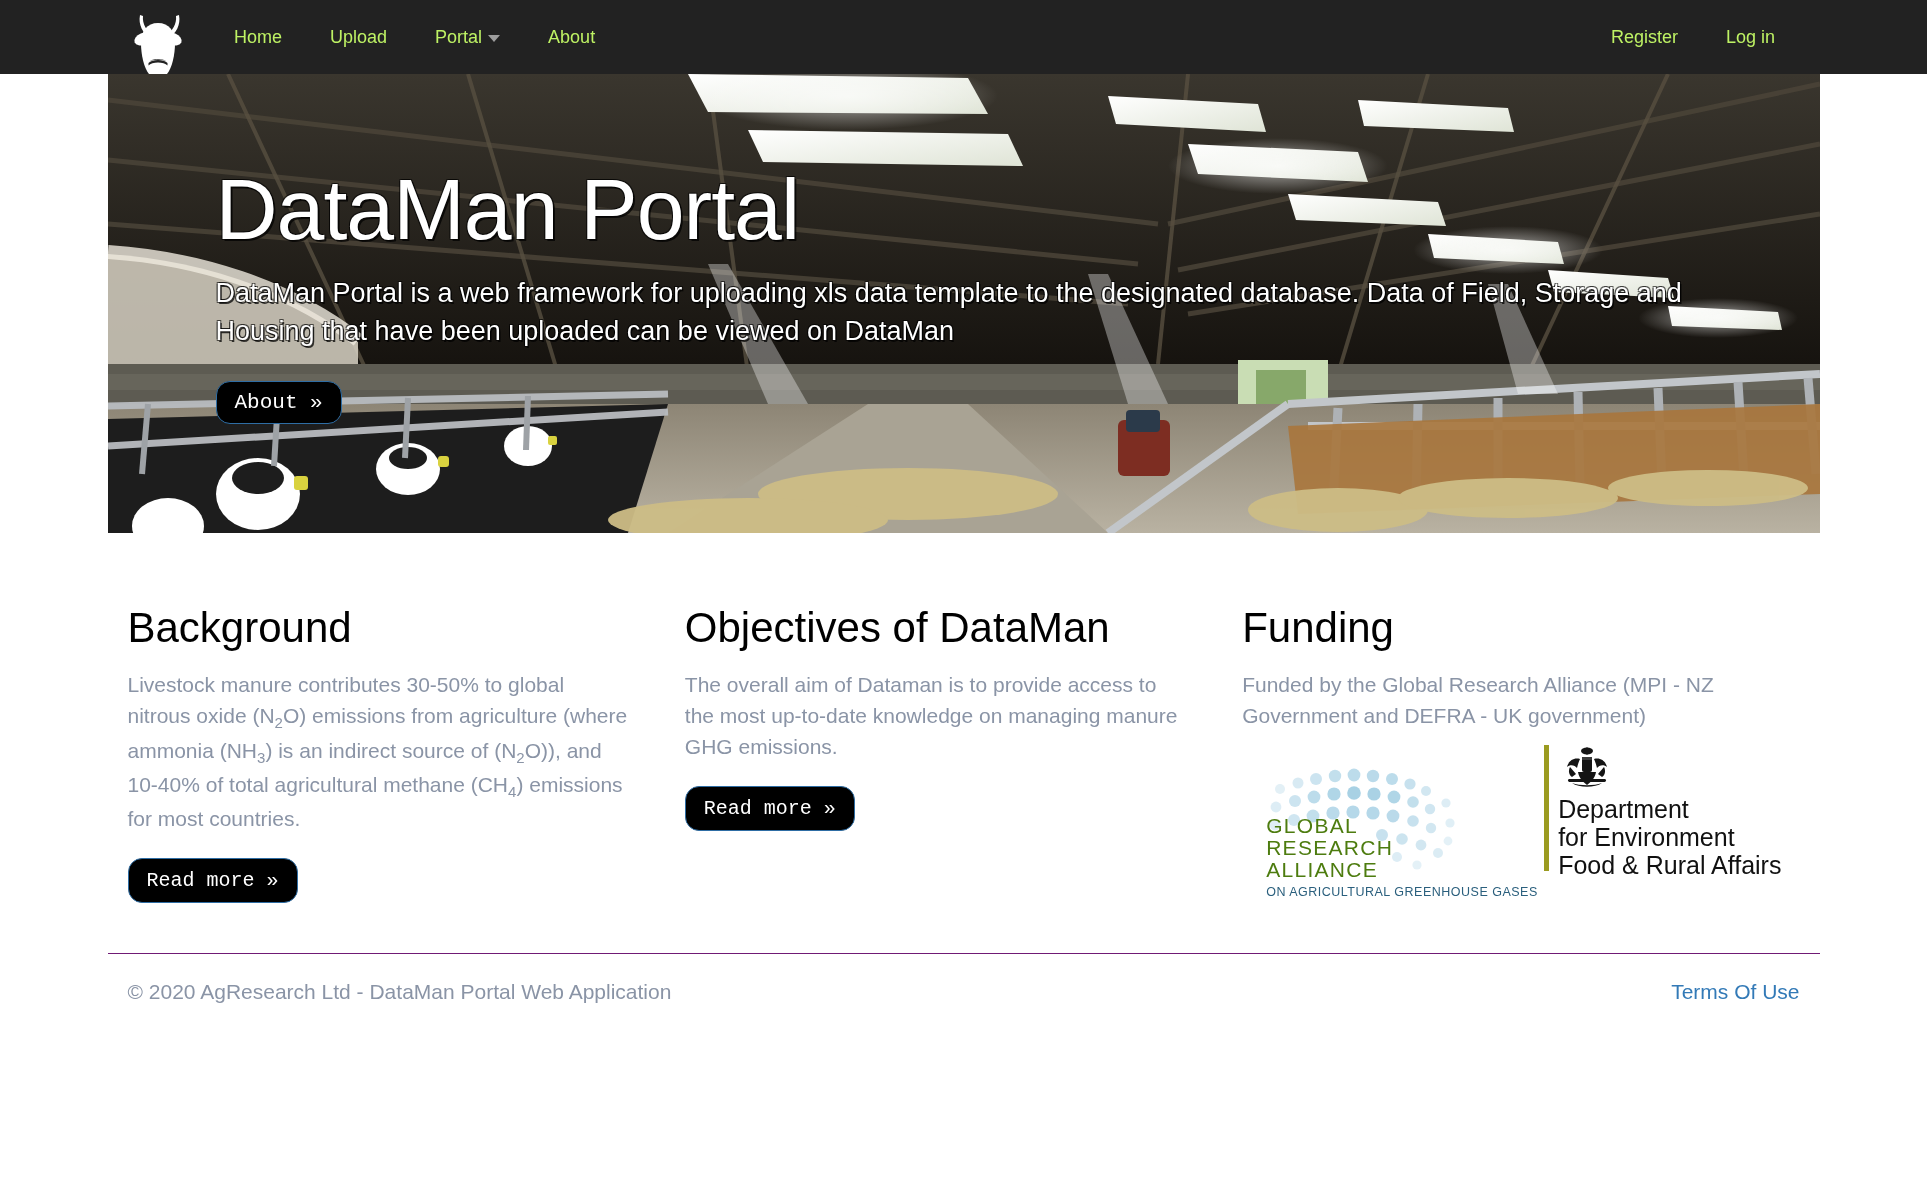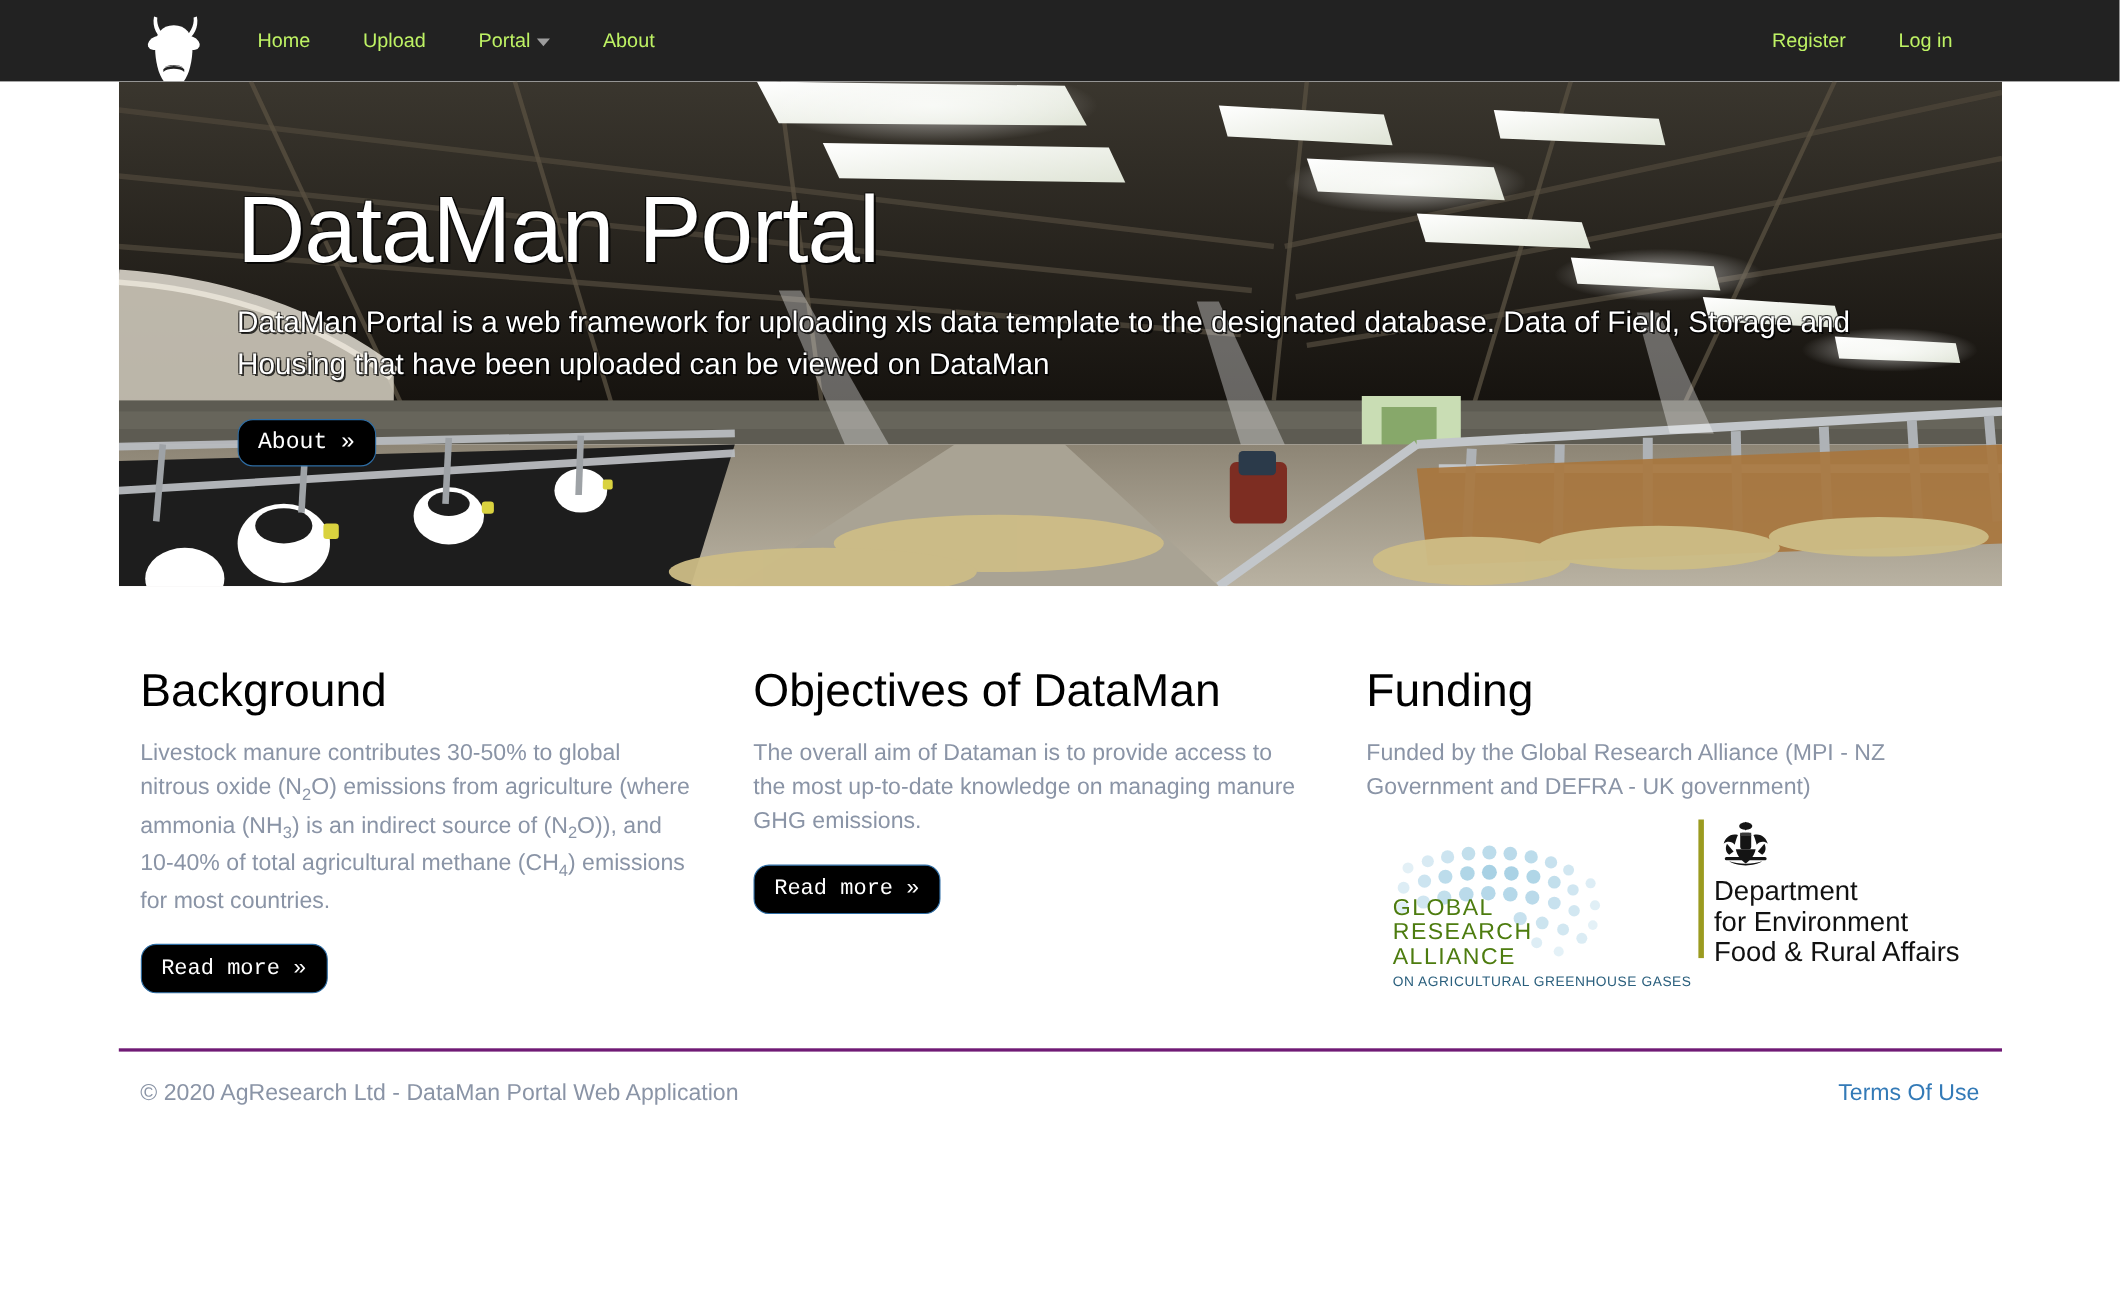--- a/index.html
+++ b/index.html
@@ -159,21 +159,21 @@
     margin-top: 2px;
     font-size: 25px; line-height: 1.12; color: #111111;
     white-space: nowrap;
   }
 
   
   .footer {
     width: 1712px;
     margin: 48px auto 0 auto;
     padding: 26px 20px 0 20px;
-    border-top: 3px solid #701a75;
+    border-top: 1px solid #701a75;
     display: flex;
     justify-content: space-between;
     align-items: flex-end;
   }
   .footer-copy { font-size: 21px; color: #8a94a6; }
   .footer-link { font-size: 21px; color: #337ab7; cursor: pointer; text-decoration: none; }
 </style>
 </head>
 <body>
 

